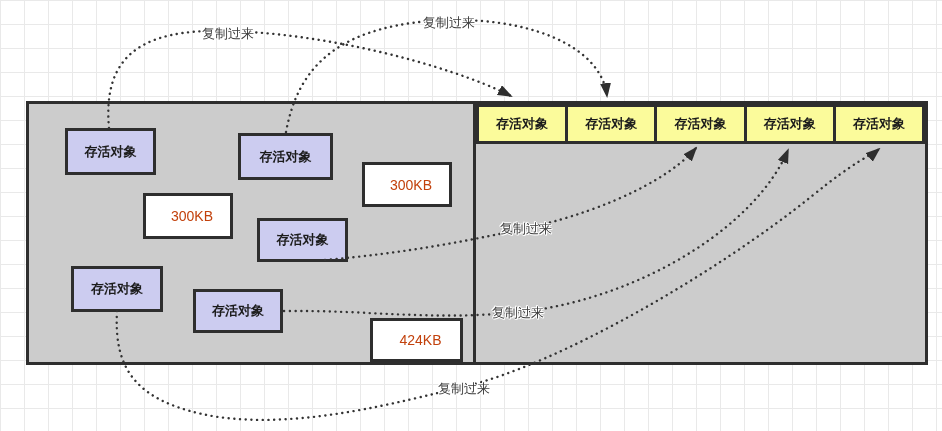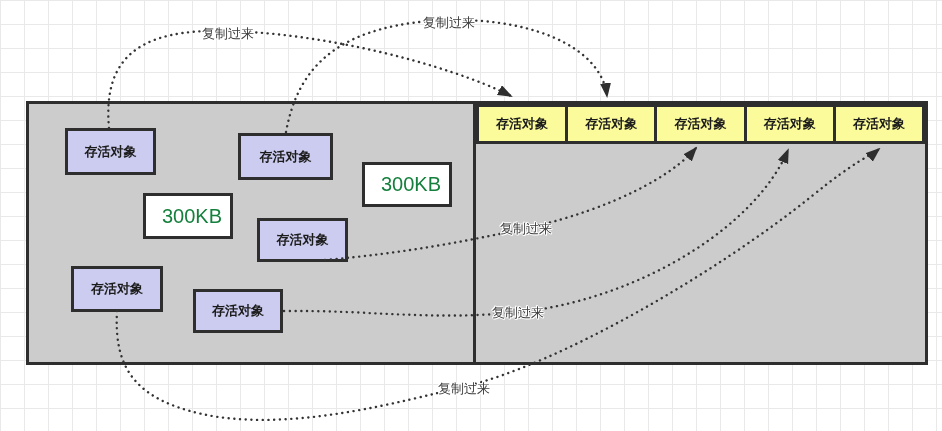--- a/index.html
+++ b/index.html
@@ -50,21 +50,21 @@
     display:flex; align-items:center; justify-content:center;
     font-size:13px; font-weight:bold; color:#1c1c1c;
     z-index:2;
   }
   .size {
     position:absolute;
     background:#ffffff;
     border:3px solid #2e2e2e;
     box-sizing:border-box;
     display:flex; align-items:center; justify-content:center;
-    font-size:20px; color:#15803d;
+    font-size:14px; color:#c2410c;
     z-index:2;
     padding-left:8px;
   }
 
   #obj1 { left:65px;  top:128px; width:91px; height:47px; }
   #obj2 { left:238px; top:133px; width:95px; height:47px; }
   #obj3 { left:257px; top:218px; width:91px; height:44px; }
   #obj4 { left:71px;  top:266px; width:92px; height:46px; }
   #obj5 { left:193px; top:289px; width:90px; height:44px; }
 
@@ -107,20 +107,21 @@
   </div>
 
   <div class="obj" id="obj1">存活对象</div>
   <div class="obj" id="obj2">存活对象</div>
   <div class="obj" id="obj3">存活对象</div>
   <div class="obj" id="obj4">存活对象</div>
   <div class="obj" id="obj5">存活对象</div>
 
   <div class="size" id="sizeB">300KB</div>
   <div class="size" id="sizeA">300KB</div>
+  <div class="size" id="sizeC">424KB</div>
 
   <svg class="arrow-layer" viewBox="0 0 942 431" width="942" height="431" xmlns="http://www.w3.org/2000/svg">
     <defs>
       <marker id="ah" markerUnits="userSpaceOnUse" markerWidth="15" markerHeight="12" refX="13" refY="5.5" orient="auto">
         <path d="M0,0 L15,5.5 L0,11 Z" fill="#2e2e2e"></path>
       </marker>
     </defs>
     <g fill="none" stroke="#333333" stroke-width="2.4" stroke-linecap="round" stroke-dasharray="0.1 5.6">
       <path d="M 109,128 C 103,62 135,33 208,31 C 312,29 448,64 511,96" marker-end="url(#ah)"></path>
       <path d="M 286,132 C 297,72 332,29 430,21 C 523,14 601,44 607,96" marker-end="url(#ah)"></path>

